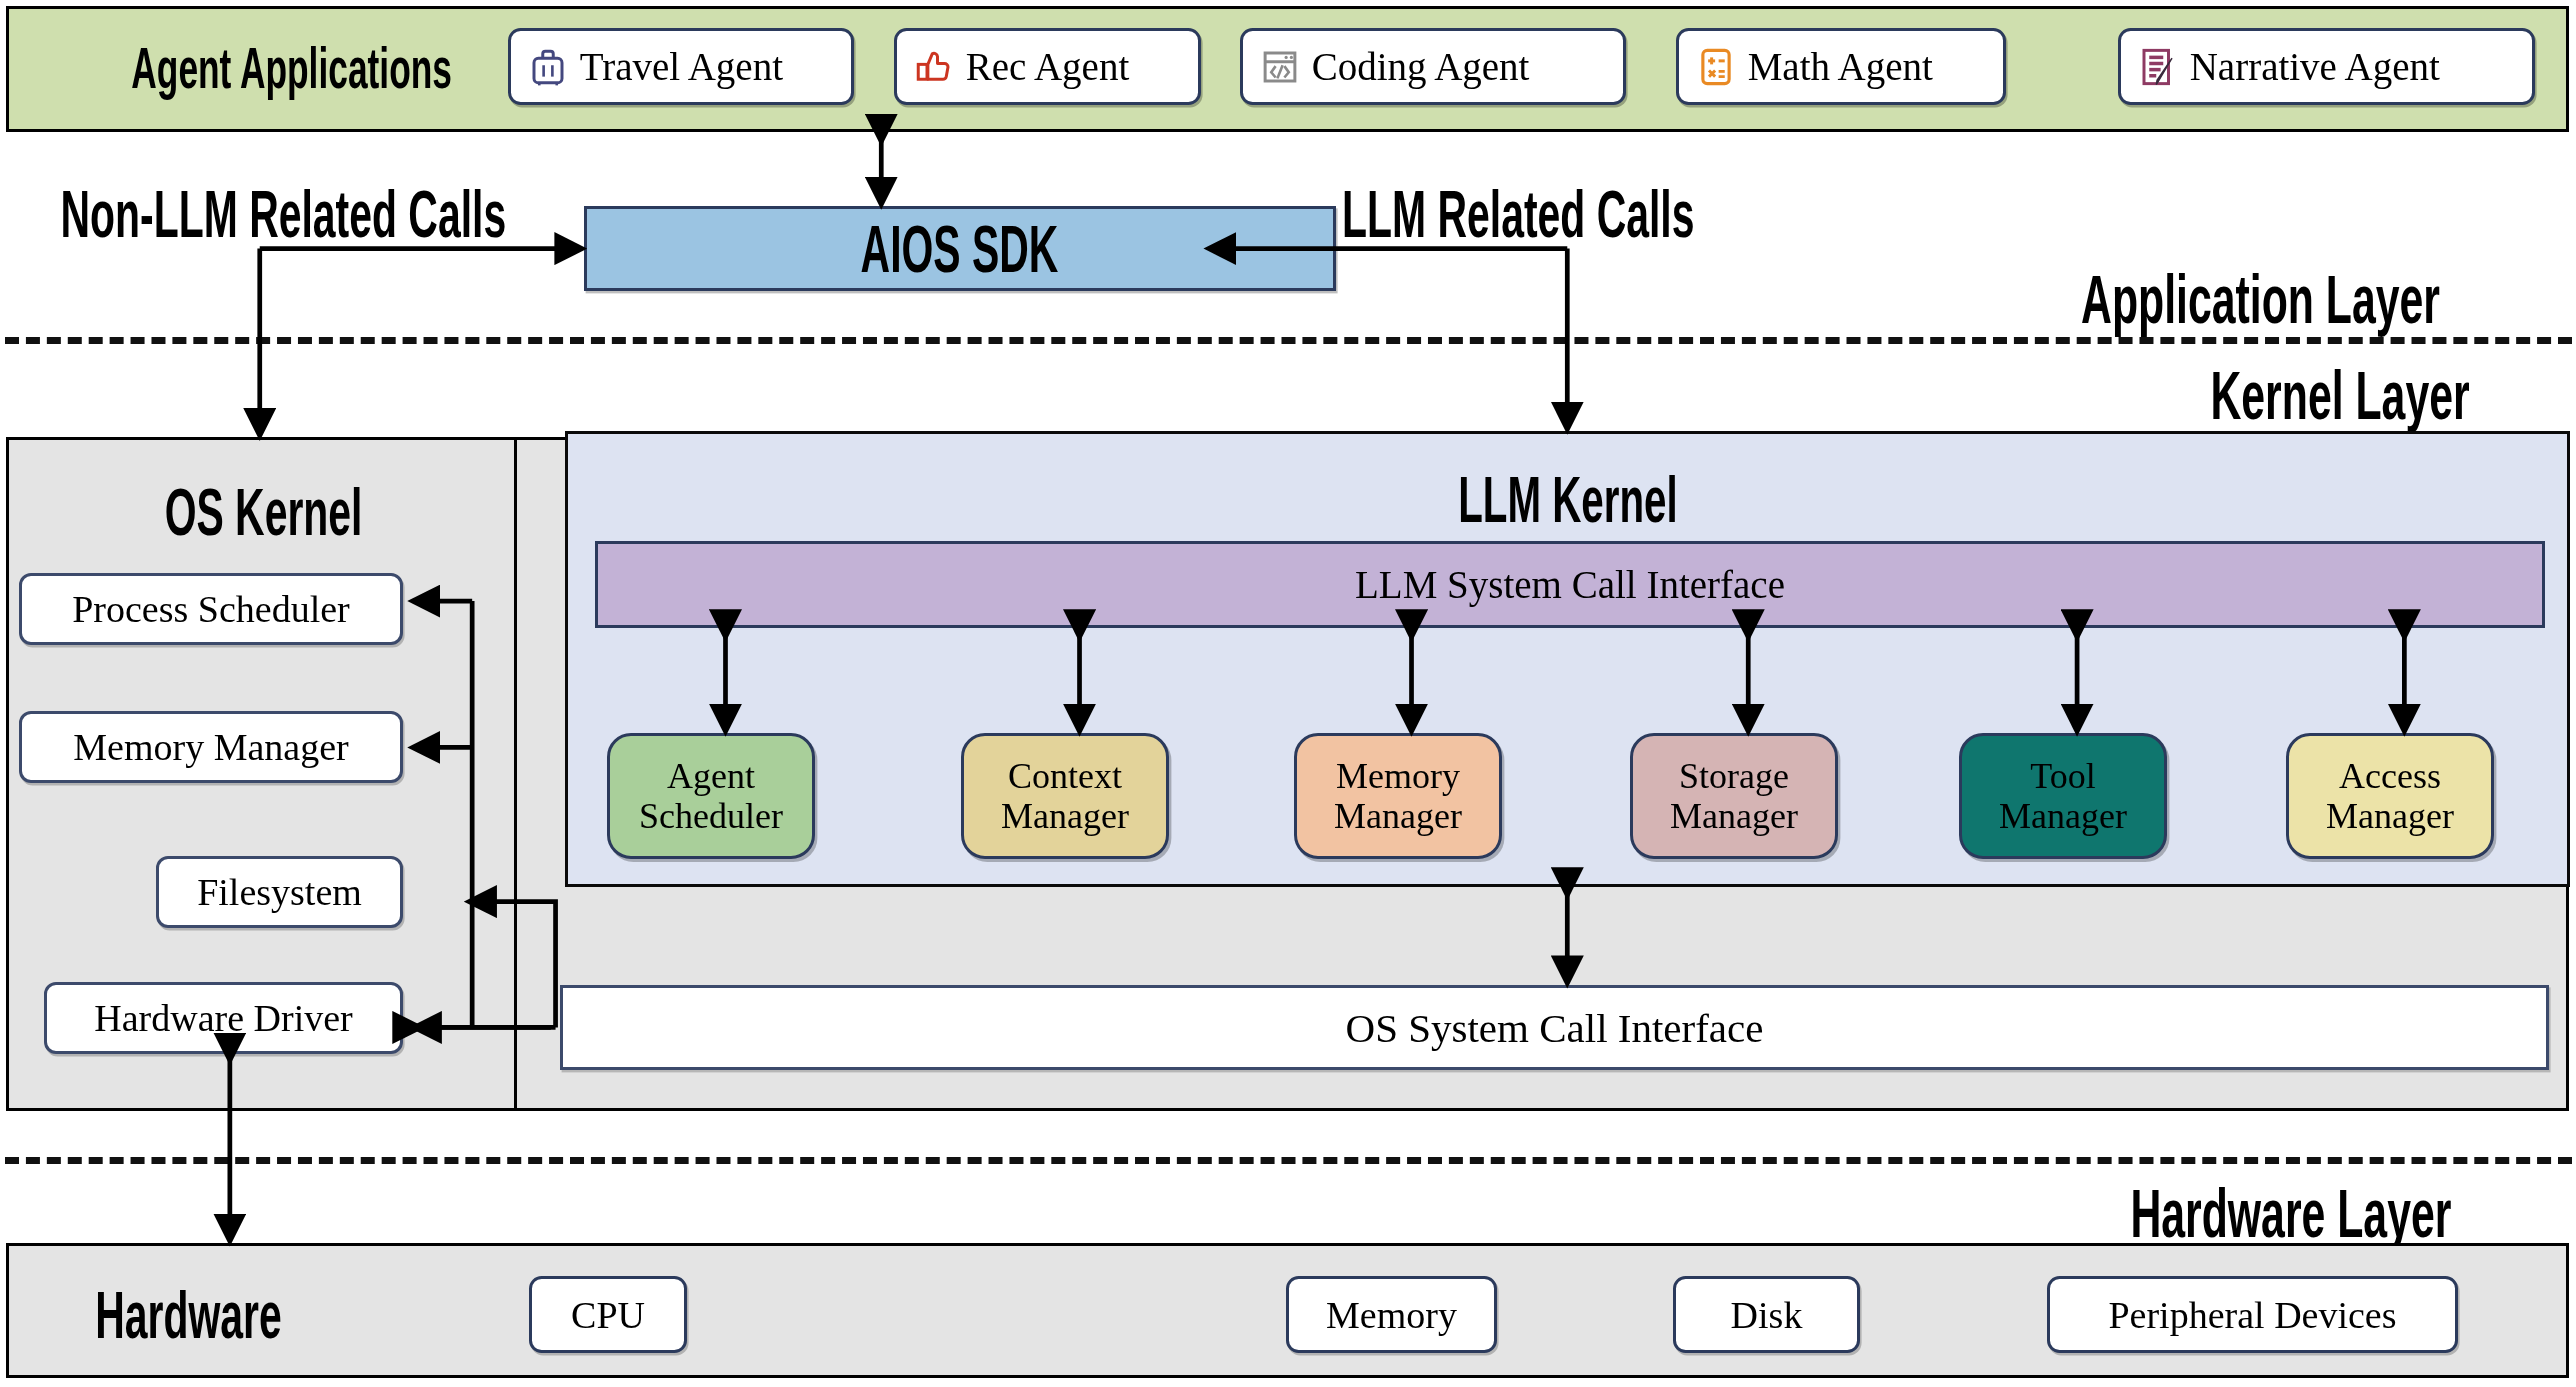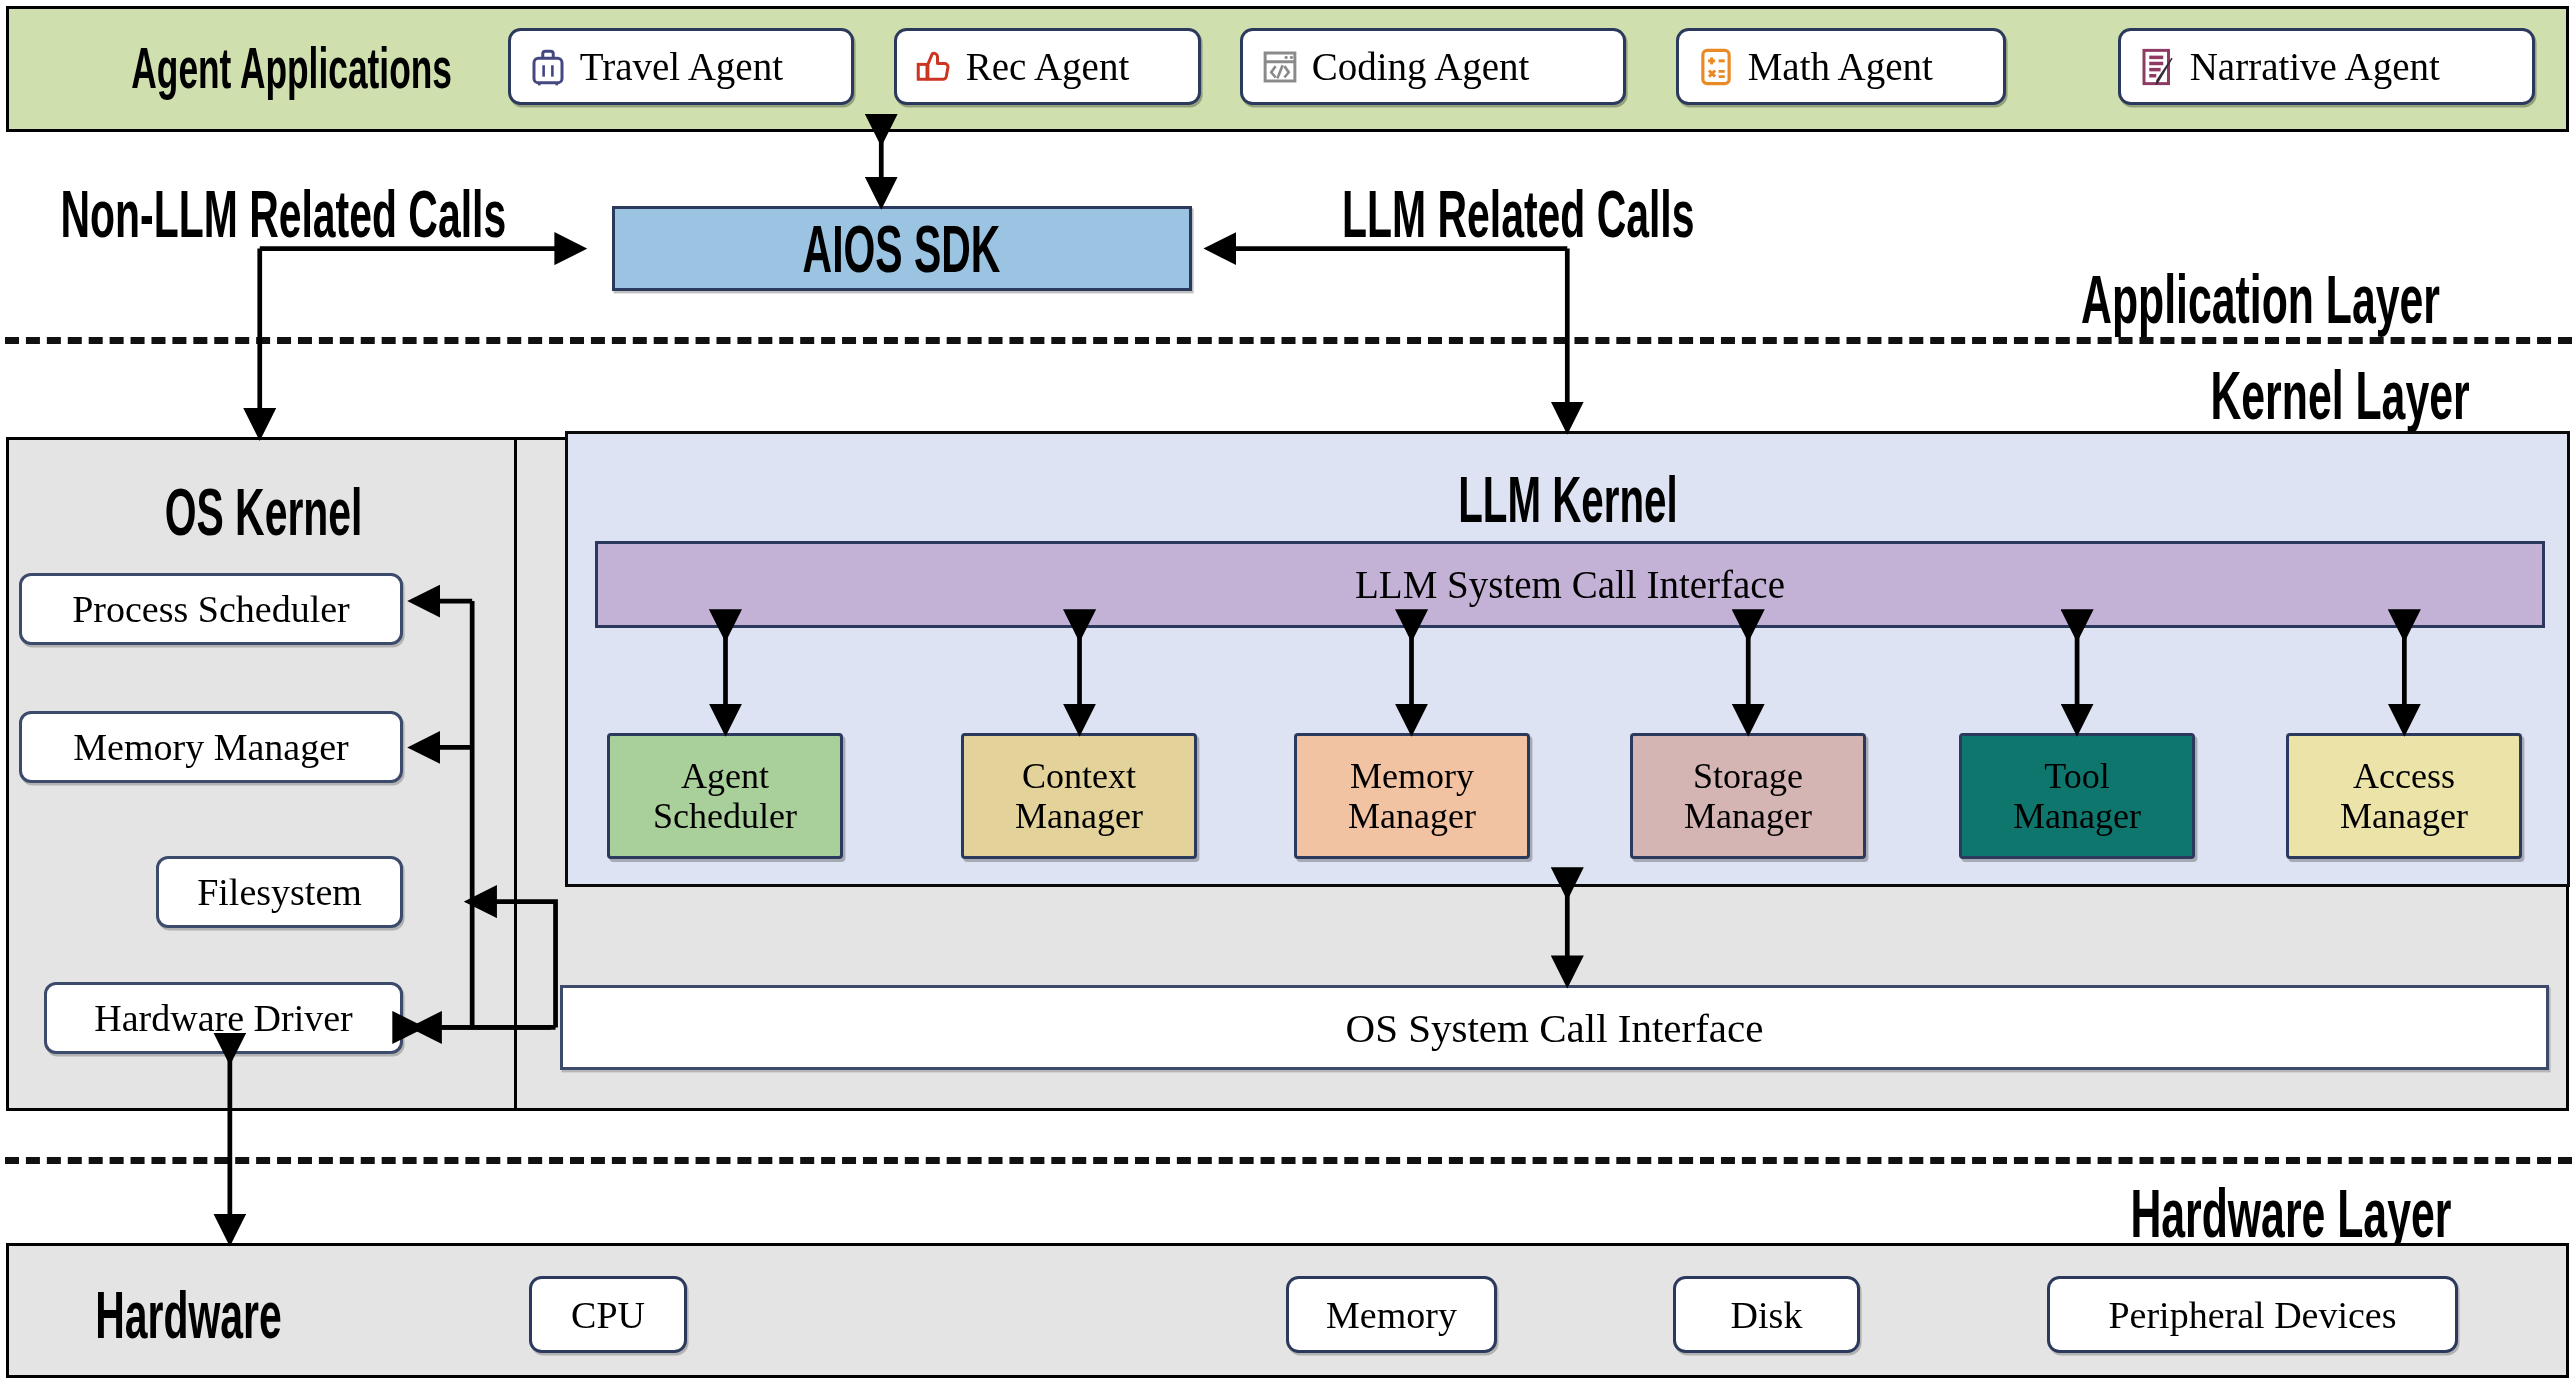--- a/index.html
+++ b/index.html
@@ -72,22 +72,22 @@
   
   .dashed-sep {
     left: 4.7px;
     width: 2567px;
     height: 0;
     border-top: 7px dashed #111111;
   }
 
   
   #aios-sdk {
-    left: 612px; top: 206px;
-    width: 580px; height: 85px;
+    left: 584px; top: 206px;
+    width: 752px; height: 85px;
     background: #9bc4e2;
     border: 3.9px solid #2b3a5c;
     font-size: 42px;
     color: #000;
     box-shadow: 1.6px 2.4px 0 rgba(0,0,0,0.25);
     text-align: center;
   }
 
   
   #kernel-grey {
@@ -134,23 +134,23 @@
   }
   #syscall-bar {
     left: 595px; top: 541px;
     width: 1950px; height: 87px;
     background: #c3b2d6;
     border: 3.9px solid #2b3a5c;
     font-size: 39px;
     color: #000;
   }
   .mgr-box {
-    width: 236px; height: 126px;
+    width: 208px; height: 126px;
     border: 3.9px solid #2b3a5c;
-    border-radius: 4px;
+    border-radius: 24px;
     font-size: 36px;
     color: #000;
     line-height: 1.12;
     top: 733px;
     box-shadow: 2.4px 3.1px 0 rgba(0,0,0,0.25);
   }
 
   
   #os-syscall {
     left: 560px; top: 985px;

